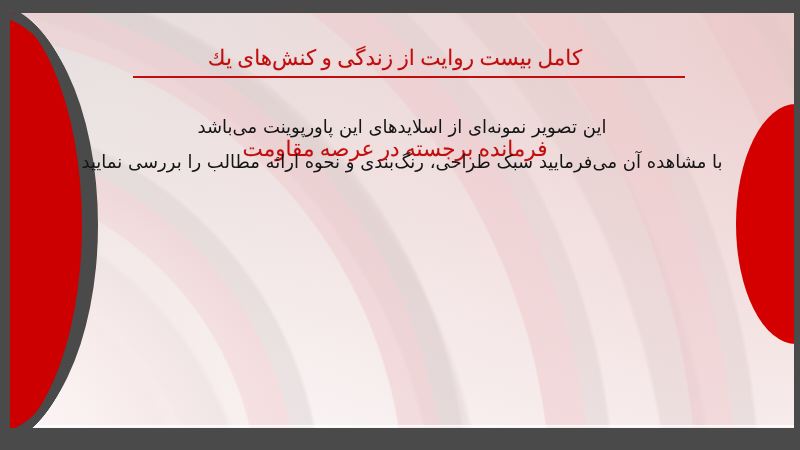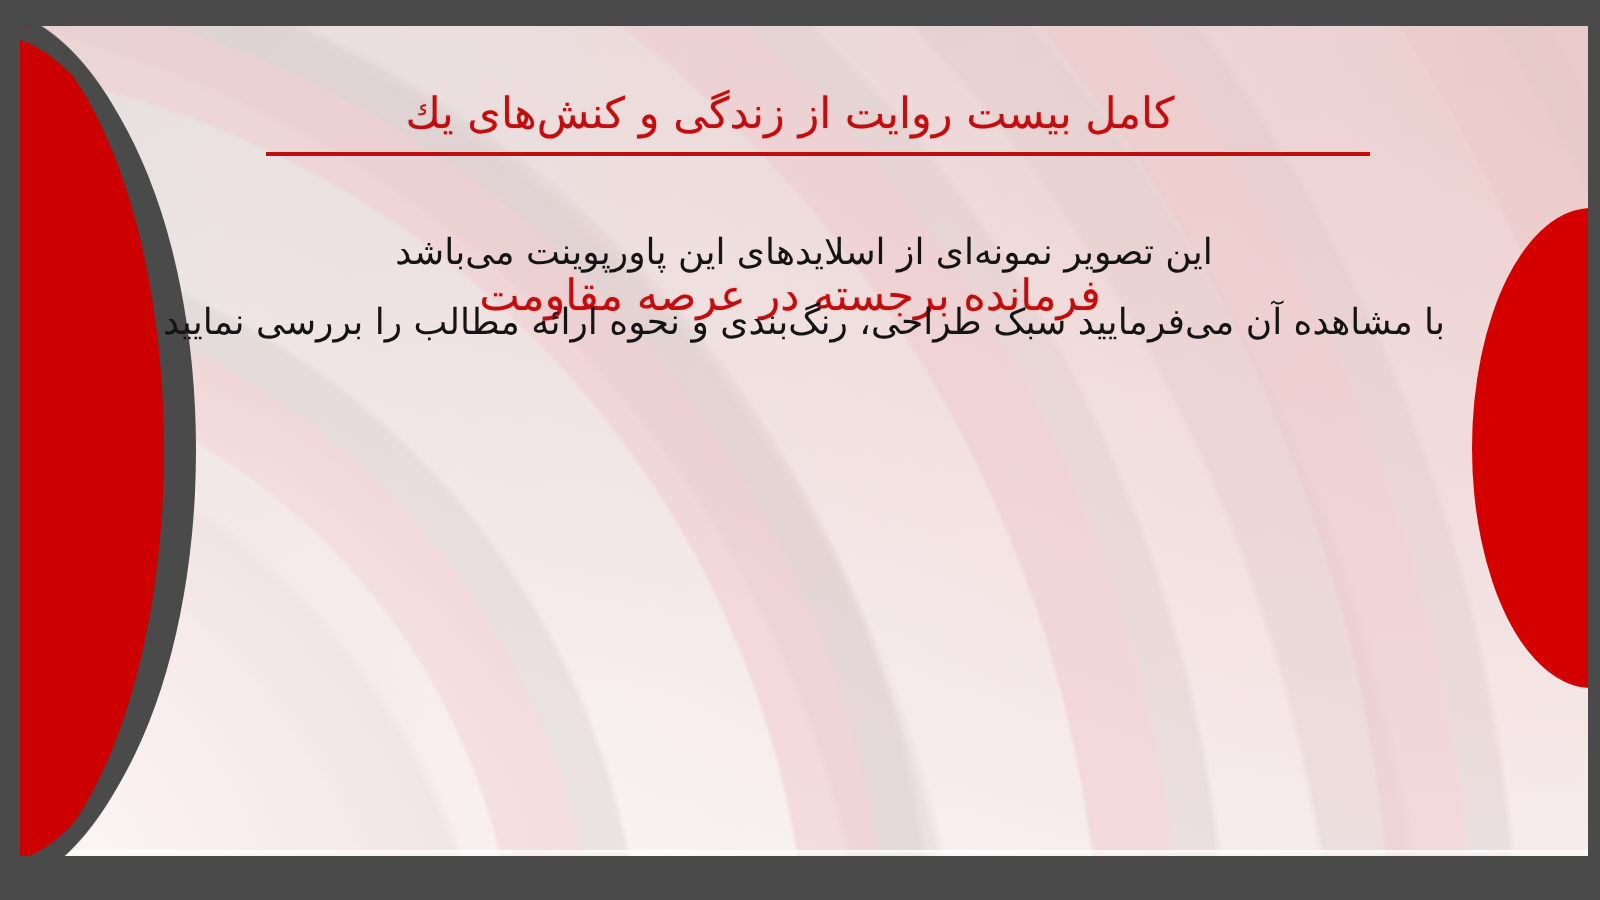--- a/index.html
+++ b/index.html
@@ -173,20 +173,21 @@
     right: 105px;
     width: 600px;
     text-align: center;
     color: #c10d0d;
     font-size: 21.5px;
     line-height: 1.42;
     font-weight: 400;
     direction: rtl;
     white-space: pre-line;
     text-shadow: 0 0 1px rgba(193,13,13,0.25);
+    font-family: Liberation Serif, serif;
   }
 
   .title-rule {
     position: absolute;
     top: 76px;
     left: 133px;
     width: 552px;
     height: 2px;
     background: #c10d0d;
   }

